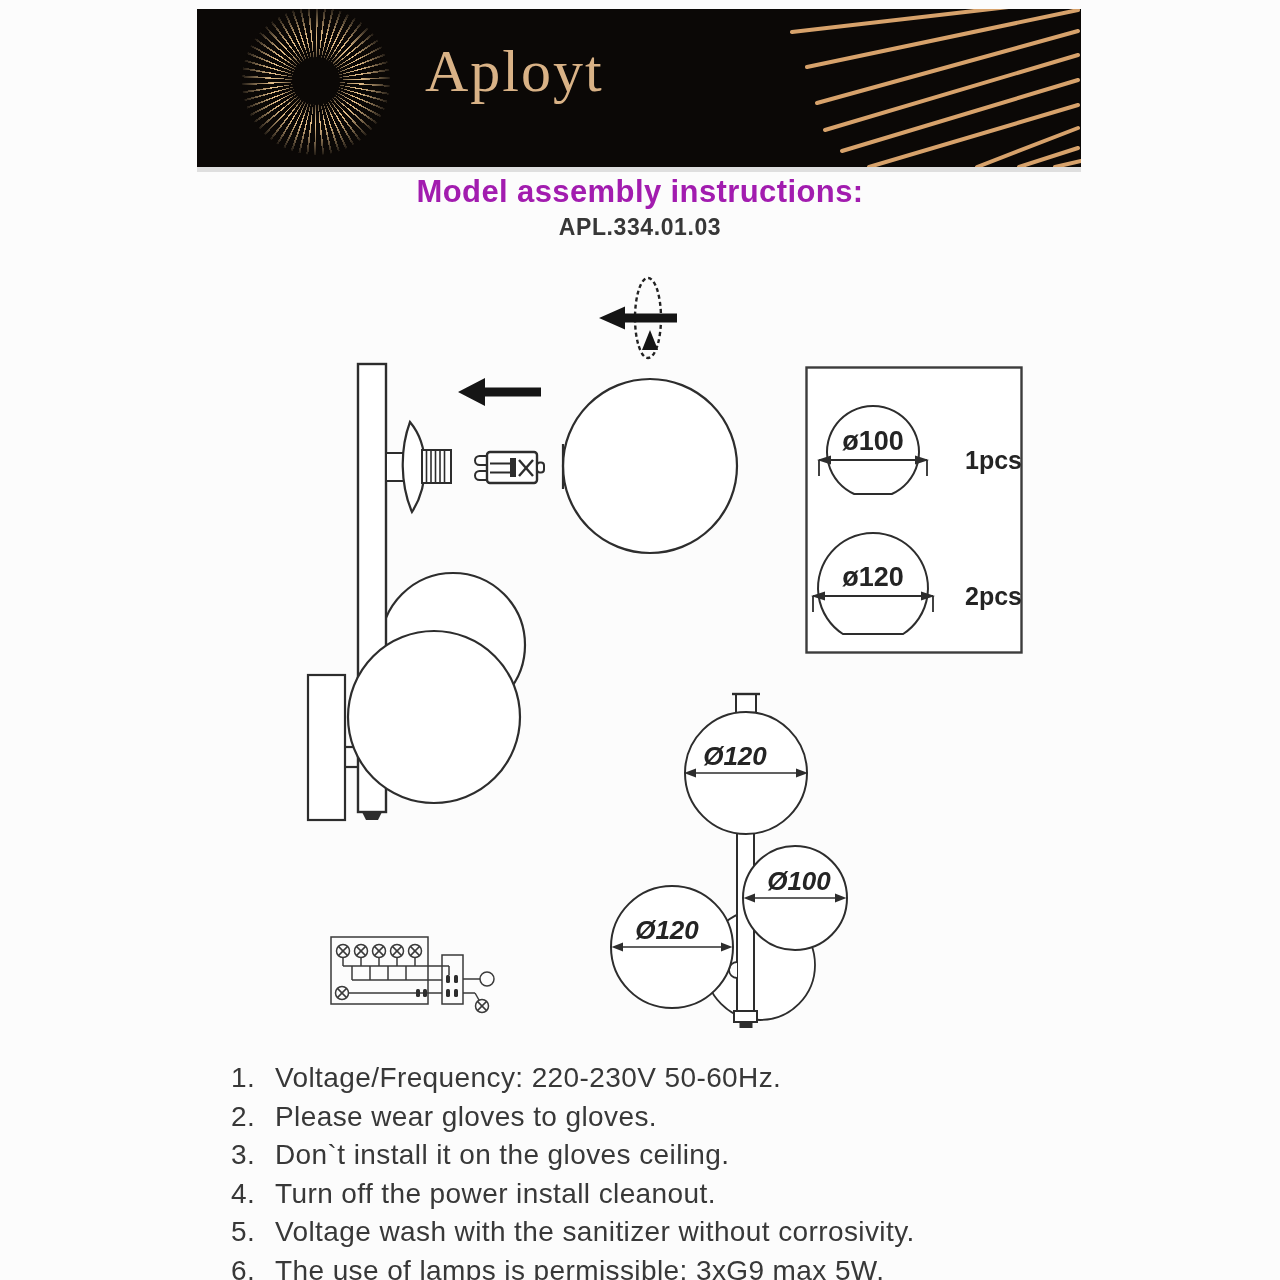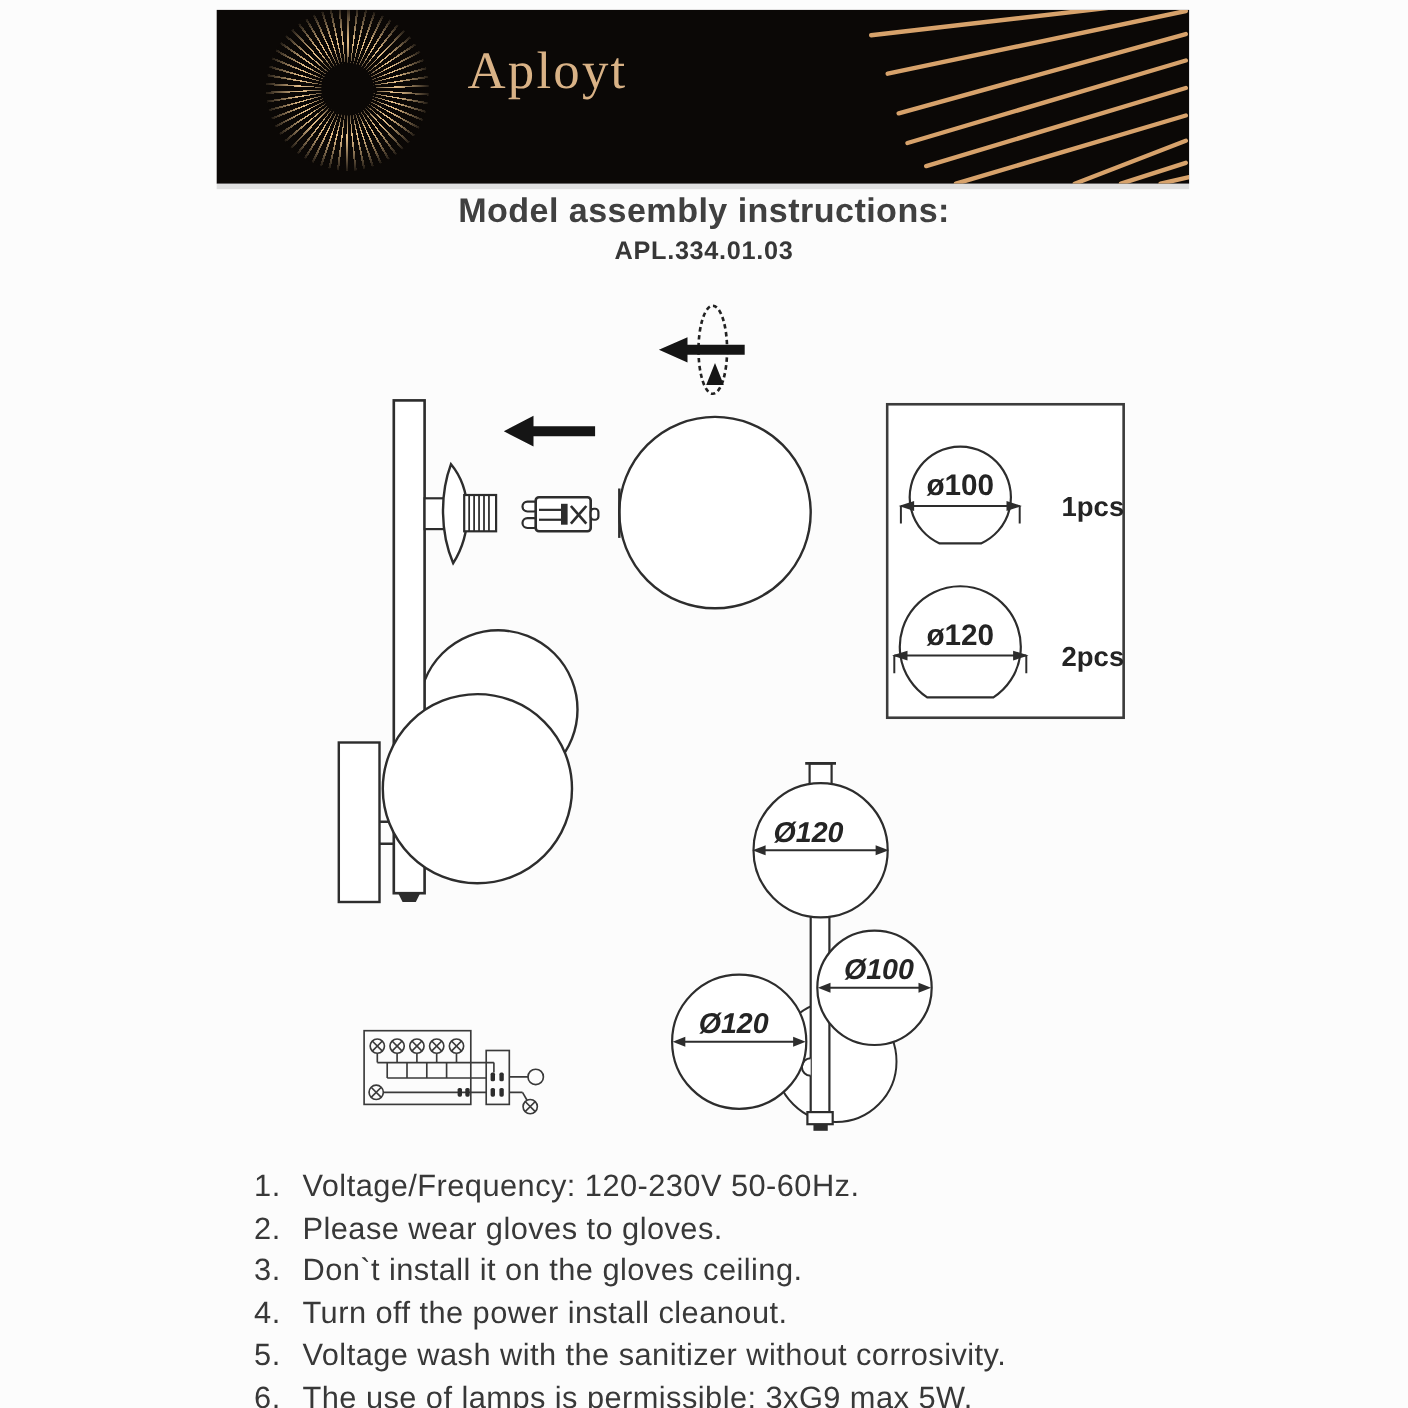--- a/index.html
+++ b/index.html
@@ -9,26 +9,26 @@
   
   .banner{position:absolute;left:197px;top:9px;width:884px;height:158px;background:#0b0806;overflow:hidden;}
   .banner-shadow{position:absolute;left:197px;top:167px;width:884px;height:5px;background:#c6c6c6;opacity:.55;}
   .sunburst{position:absolute;left:45px;top:-2px;width:148px;height:148px;border-radius:50%;
             background:
               radial-gradient(circle, rgba(11,8,6,0) 0%, rgba(11,8,6,0) 42%, #0b0806 74%),
               repeating-conic-gradient(#e8c28d 0deg 1.6deg, rgba(232,194,141,0) 1.6deg 6.2deg);}
   .sunburst-hole{position:absolute;left:50%;top:50%;width:48px;height:48px;margin:-24px 0 0 -24px;
                  border-radius:50%;background:#0b0806;box-shadow:0 0 16px 6px rgba(11,8,6,.9);}
   .brand{position:absolute;left:228px;top:32px;font-family:"Liberation Serif",serif;
-         font-size:48px;font-weight:400;letter-spacing:2px;color:#d9b286;line-height:1;}
+         font-size:60px;font-weight:400;letter-spacing:2px;color:#d9b286;line-height:1;}
   .corner-rays{position:absolute;right:0;top:0;}
 
   
   .title-wrap{position:absolute;left:0;top:174px;width:1280px;text-align:center;}
-  .title-line1{font-size:31px;font-weight:600;letter-spacing:.4px;color:#404040;}
+  .title-line1{font-size:31px;font-weight:600;letter-spacing:.4px;color:#a21caf;}
   .title-line2{font-size:23px;font-weight:600;letter-spacing:.6px;color:#373737;margin-top:4px;}
 
   
   .diag{position:absolute;}
   svg text{font-family:"Liberation Sans",sans-serif;}
   .dim-label{font-size:26px;font-weight:600;font-style:italic;fill:#242424;}
   .box-label{font-size:27px;font-weight:600;fill:#242424;}
   .qty-label{font-size:25px;font-weight:600;fill:#242424;}
 
   
@@ -219,21 +219,21 @@
         <line x1="147" y1="60" x2="151" y2="67"></line>
       <circle cx="154" cy="73" r="6.5"></circle>
       <line x1="149.4" y1="68.4" x2="158.6" y2="77.6"></line>
         <line x1="149.4" y1="77.6" x2="158.6" y2="68.4"></line>
     </g>
   </svg>
 
   <div class="instructions">
     <div class="li">
       <span class="num">1.</span>
-      <span class="txt">Voltage/Frequency: 120-230V 50-60Hz.</span>
+      <span class="txt">Voltage/Frequency: 220-230V 50-60Hz.</span>
     </div>
     <div class="li">
       <span class="num">2.</span>
       <span class="txt">Please wear gloves to gloves.</span>
     </div>
     <div class="li">
       <span class="num">3.</span>
       <span class="txt">Don`t install it on the gloves ceiling.</span>
     </div>
     <div class="li">

